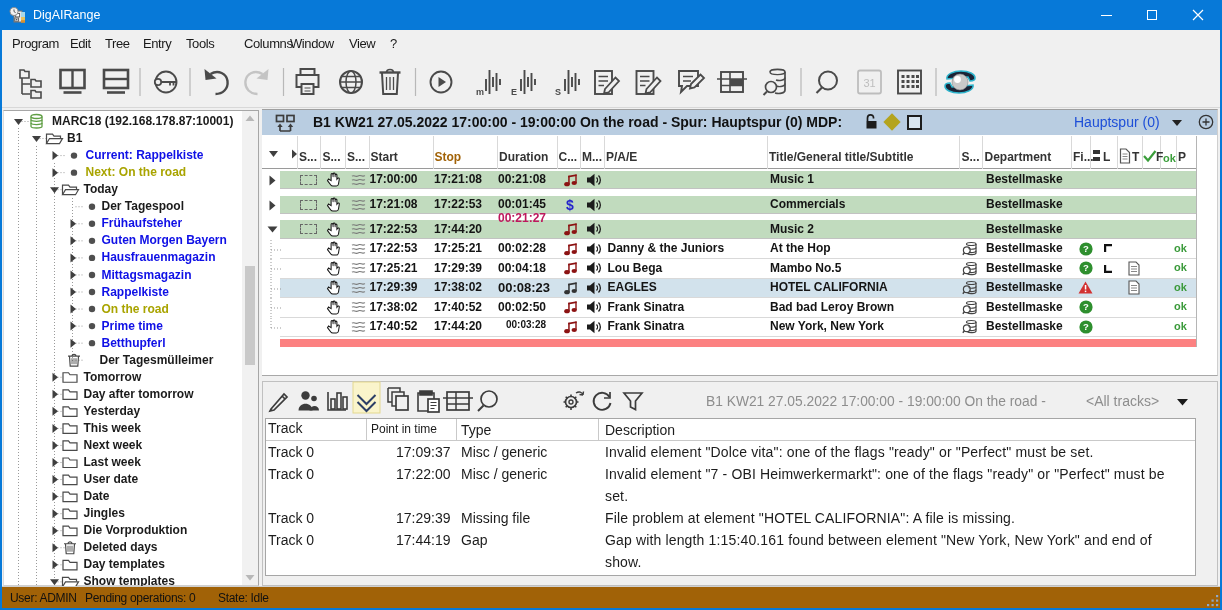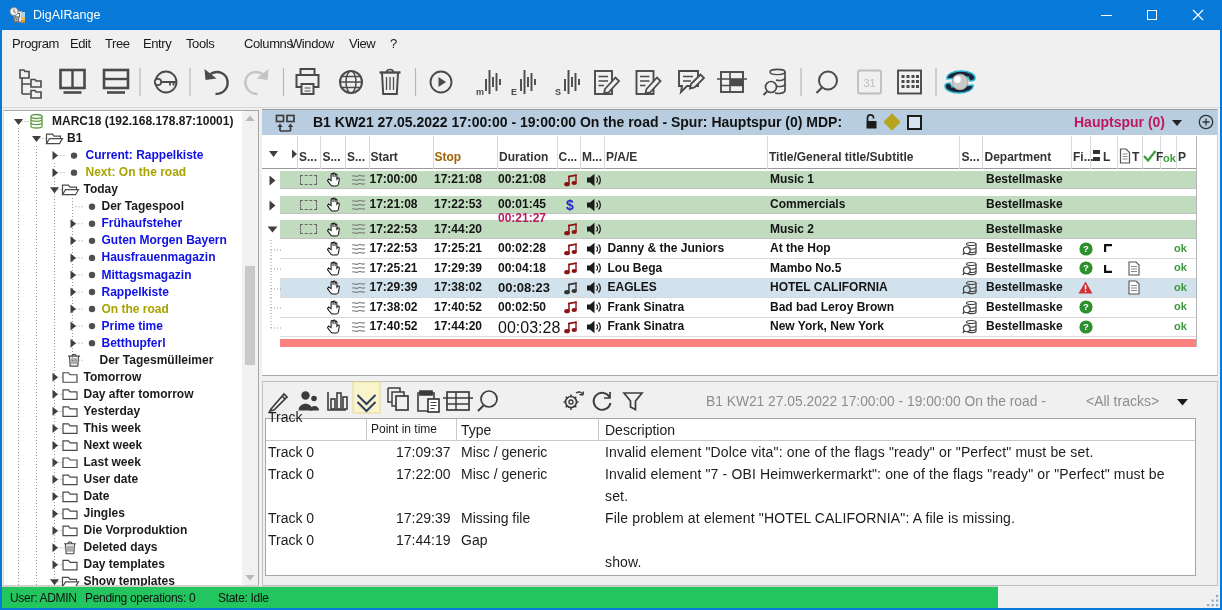--- a/index.html
+++ b/index.html
@@ -324,21 +324,21 @@
     </svg>
     <span class="abs" style="left:51px;top:4px;font-size:14px;font-weight:bold;color:#111;white-space:nowrap">B1 KW21 27.05.2022 17:00:00 - 19:00:00 On the road - Spur: Hauptspur (0) MDP:</span>
     <svg class="abs" style="left:601px;top:2px" width="18" height="18" viewBox="0 0 18 18">
       <path d="M4.5 9 V6 C4.5 2 10.5 2 10.5 5.5 L10.5 6.5" fill="none" stroke="#1c1c1c" stroke-width="1.7"></path>
       <rect x="3.5" y="9" width="10" height="7.5" fill="#1c1c1c"></rect>
     </svg>
     <svg class="abs" style="left:621px;top:3px" width="18" height="18" viewBox="0 0 18 18">
       <rect x="2.9" y="2.9" width="12.2" height="12.2" transform="rotate(45 9 9)" fill="#b4a41e"></rect>
     </svg>
     <div class="abs" style="left:645px;top:5px;width:15px;height:15px;border:2px solid #1c1c1c;background:#d8e5f0"></div>
-    <span class="abs" style="left:812px;top:4px;font-size:14px;font-weight:bold;color:#be185d">Hauptspur (0)</span>
+    <span class="abs" style="left:812px;top:4px;font-size:14px;font-weight:normal;color:#1d4ed8">Hauptspur (0)</span>
     <svg class="abs" style="left:908px;top:8px" width="14" height="10" viewBox="0 0 14 10">
       <path d="M2 2 L12 2 L7 8 Z" fill="#222"></path>
     </svg>
     <svg class="abs" style="left:936px;top:4px" width="16" height="16" viewBox="0 0 16 16" fill="none" stroke="#333" stroke-width="1.3">
       <circle cx="8" cy="8" r="6.7"></circle>
       <path d="M8 4.5 V11.5 M4.5 8 H11.5"></path>
     </svg>
     <div class="abs" style="left:0;top:26px;width:934px;height:33px;background:#fff;border-bottom:1px solid #9a9a9a"></div>
     <div class="abs" style="left:34.5px;top:26px;width:1px;height:33px;background:#d9d9d9"></div>
     <div class="abs" style="left:58px;top:26px;width:1px;height:33px;background:#d9d9d9"></div>
@@ -668,21 +668,21 @@
       <path d="M2.5 7 L1.5 8.6 L4.8 13 C5.2 13.6 6 14 6.9 14 L10.4 14 C11.5 14 12.3 13.2 12.5 12 L13.3 7 C13.4 6 12.2 5.6 11.6 6.4 L10.9 7.3 L10.9 3 C10.9 1.8 9.4 1.8 9.3 3 L9.2 5 L9 1.9 C8.9 0.7 7.3 0.7 7.3 1.9 L7.2 5 L6.9 2.3 C6.7 1.1 5.1 1.2 5.1 2.4 L5.1 8.6 Z" fill="#fff" stroke="#151515" stroke-width="1.05"></path>
       <path d="M7.3 2.6 V5.4 M9.2 3.2 V5.6" stroke="#aaa" stroke-width="0.7"></path>
     </svg>
     <svg class="abs" style="left:89px;top:210.5px" width="15" height="12" viewBox="0 0 15 12" fill="none" stroke="#777" stroke-width="1.1">
       <path d="M1 2.2 C3 0.4 4.5 3.6 7 2 C9.5 0.4 11 3.4 14 1.6"></path>
       <path d="M1 6.2 C3 4.4 4.5 7.6 7 6 C9.5 4.4 11 7.4 14 5.6"></path>
       <path d="M1 10.2 C3 8.4 4.5 11.6 7 10 C9.5 8.4 11 11.4 14 9.6"></path>
     </svg>
     <span class="abs" style="left:107.5px;top:209.0px;font-size:12px;font-weight:bold;color:#141414;white-space:nowrap">17:40:52</span>
     <span class="abs" style="left:172px;top:209.0px;font-size:12px;font-weight:bold;color:#141414;white-space:nowrap">17:44:20</span>
-    <span class="abs" style="left:236px;top:209.0px;font-size:16px;font-weight:normal;color:#141414;white-space:nowrap">00:03:28</span>
+    <span class="abs" style="left:244px;top:209.0px;font-size:10px;font-weight:bold;color:#141414;white-space:nowrap">00:03:28</span>
     <svg class="abs" style="left:302px;top:209.5px" width="15" height="14" viewBox="0 0 15 14">
       <path d="M4.2 2.8 L12.6 1.2 V2.9 L4.2 4.6 Z" fill="#8c1212"></path>
       <rect x="4.2" y="2.8" width="1.5" height="8.2" fill="#8c1212"></rect>
       <rect x="11.3" y="1.6" width="1.4" height="8.4" fill="#8c1212"></rect>
       <ellipse cx="3" cy="11.2" rx="2.8" ry="2.1" fill="#8c1212"></ellipse>
       <ellipse cx="10.2" cy="10.1" rx="2.7" ry="2" fill="#8c1212"></ellipse>
     </svg>
     <svg class="abs" style="left:324px;top:209.5px" width="17" height="14" viewBox="0 0 17 14">
       <path d="M1 4.5 H4 L8.5 0.8 V13.2 L4 9.5 H1 Z" fill="#1c1c1c"></path>
       <path d="M10.5 4.5 C11.8 5.8 11.8 8.2 10.5 9.5 M12.5 2.5 C15 5 15 9 12.5 11.5" fill="none" stroke="#1c1c1c" stroke-width="1.3"></path>
@@ -765,44 +765,45 @@
     <span class="abs" style="left:444px;top:13px;font-size:13.8px;color:#8d8d8d;white-space:nowrap">B1 KW21 27.05.2022 17:00:00 - 19:00:00 On the road -</span>
     <span class="abs" style="left:824px;top:12px;font-size:14px;color:#8d8d8d;white-space:nowrap">&lt;All tracks&gt;</span>
     <svg class="abs" style="left:913px;top:16px" width="15" height="10" viewBox="0 0 15 10">
       <path d="M2 2 L13 2 L7.5 8.5 Z" fill="#1a1a1a"></path>
     </svg>
     <div class="abs" style="left:3px;top:37px;width:931px;height:158px;background:#fff;border:1px solid #a6a6a6"></div>
     <div class="abs" style="left:104px;top:38px;width:1px;height:21px;background:#c9c9c9"></div>
     <div class="abs" style="left:194px;top:38px;width:1px;height:21px;background:#c9c9c9"></div>
     <div class="abs" style="left:336px;top:38px;width:1px;height:21px;background:#c9c9c9"></div>
     <div class="abs" style="left:4px;top:59px;width:929px;height:1px;background:#c9c9c9"></div>
-    <span class="abs" style="left:6px;top:28px;font-size:14px;color:#1c1c1c;white-space:nowrap">Track</span>
+    <span class="abs" style="left:6px;top:39px;font-size:14px;color:#1c1c1c;white-space:nowrap">Track</span>
     <span class="abs" style="left:109px;top:41px;font-size:12px;color:#1c1c1c;white-space:nowrap">Point in time</span>
     <span class="abs" style="left:199px;top:41px;font-size:14px;color:#1c1c1c;white-space:nowrap">Type</span>
     <span class="abs" style="left:343px;top:41px;font-size:14px;color:#1c1c1c;white-space:nowrap">Description</span>
     <span class="abs" style="left:6px;top:63px;font-size:14px;color:#1c1c1c;white-space:nowrap">Track 0</span>
     <span class="abs" style="left:134px;top:63px;font-size:14px;color:#1c1c1c;white-space:nowrap">17:09:37</span>
     <span class="abs" style="left:199px;top:63px;font-size:14px;color:#1c1c1c;white-space:nowrap">Misc / generic</span>
     <span class="abs" style="left:343px;top:63px;font-size:14px;color:#1c1c1c;white-space:nowrap;letter-spacing:0.15px">Invalid element "Dolce vita": one of the flags "ready" or "Perfect" must be set.</span>
     <span class="abs" style="left:6px;top:85px;font-size:14px;color:#1c1c1c;white-space:nowrap">Track 0</span>
     <span class="abs" style="left:134px;top:85px;font-size:14px;color:#1c1c1c;white-space:nowrap">17:22:00</span>
     <span class="abs" style="left:199px;top:85px;font-size:14px;color:#1c1c1c;white-space:nowrap">Misc / generic</span>
     <span class="abs" style="left:343px;top:85px;font-size:14px;color:#1c1c1c;white-space:nowrap;letter-spacing:0.15px">Invalid element "7 - OBI Heimwerkermarkt": one of the flags "ready" or "Perfect" must be</span>
     <span class="abs" style="left:343px;top:107px;font-size:14px;color:#1c1c1c;white-space:nowrap;letter-spacing:0.15px">set.</span>
     <span class="abs" style="left:6px;top:129px;font-size:14px;color:#1c1c1c;white-space:nowrap">Track 0</span>
     <span class="abs" style="left:134px;top:129px;font-size:14px;color:#1c1c1c;white-space:nowrap">17:29:39</span>
     <span class="abs" style="left:199px;top:129px;font-size:14px;color:#1c1c1c;white-space:nowrap">Missing file</span>
     <span class="abs" style="left:343px;top:129px;font-size:14px;color:#1c1c1c;white-space:nowrap;letter-spacing:0.15px">File problem at element "HOTEL CALIFORNIA": A file is missing.</span>
     <span class="abs" style="left:6px;top:151px;font-size:14px;color:#1c1c1c;white-space:nowrap">Track 0</span>
     <span class="abs" style="left:134px;top:151px;font-size:14px;color:#1c1c1c;white-space:nowrap">17:44:19</span>
     <span class="abs" style="left:199px;top:151px;font-size:14px;color:#1c1c1c;white-space:nowrap">Gap</span>
+    <span class="abs" style="left:343px;top:151px;font-size:14px;color:#1c1c1c;white-space:nowrap;letter-spacing:0.15px">Gap with length 1:15:40.161 found between element "New York, New York" and end of</span>
     <span class="abs" style="left:343px;top:173px;font-size:14px;color:#1c1c1c;white-space:nowrap;letter-spacing:0.15px">show.</span>
   </div>
 
-<div class="abs" style="left:0;top:586px;width:998px;height:22px;background:#22c55e;border-top:1px solid #d0d0d0;font-size:12px;letter-spacing:-0.3px">
+<div class="abs" style="left:0;top:586px;width:1222px;height:22px;background:#a16207;border-top:1px solid #d0d0d0;font-size:12px;letter-spacing:-0.3px">
 <span class="abs" style="left:10px;top:4px">User: ADMIN</span>
 <span class="abs" style="left:85px;top:4px">Pending operations: 0</span>
 <span class="abs" style="left:218px;top:4px">State: Idle</span>
 </div>
 <div class="abs" style="left:0;top:30px;width:2px;height:578px;background:#0779d8"></div>
 <div class="abs" style="left:1220px;top:30px;width:2px;height:578px;background:#0779d8"></div>
 <div class="abs" style="left:0;top:608px;width:1222px;height:2px;background:#0779d8"></div>
 <svg class="abs" style="left:1206px;top:594px" width="14" height="14" viewBox="0 0 14 14">
 <g fill="#8fa8c8">
       <rect x="10" y="1" width="2.2" height="2.2"></rect>

